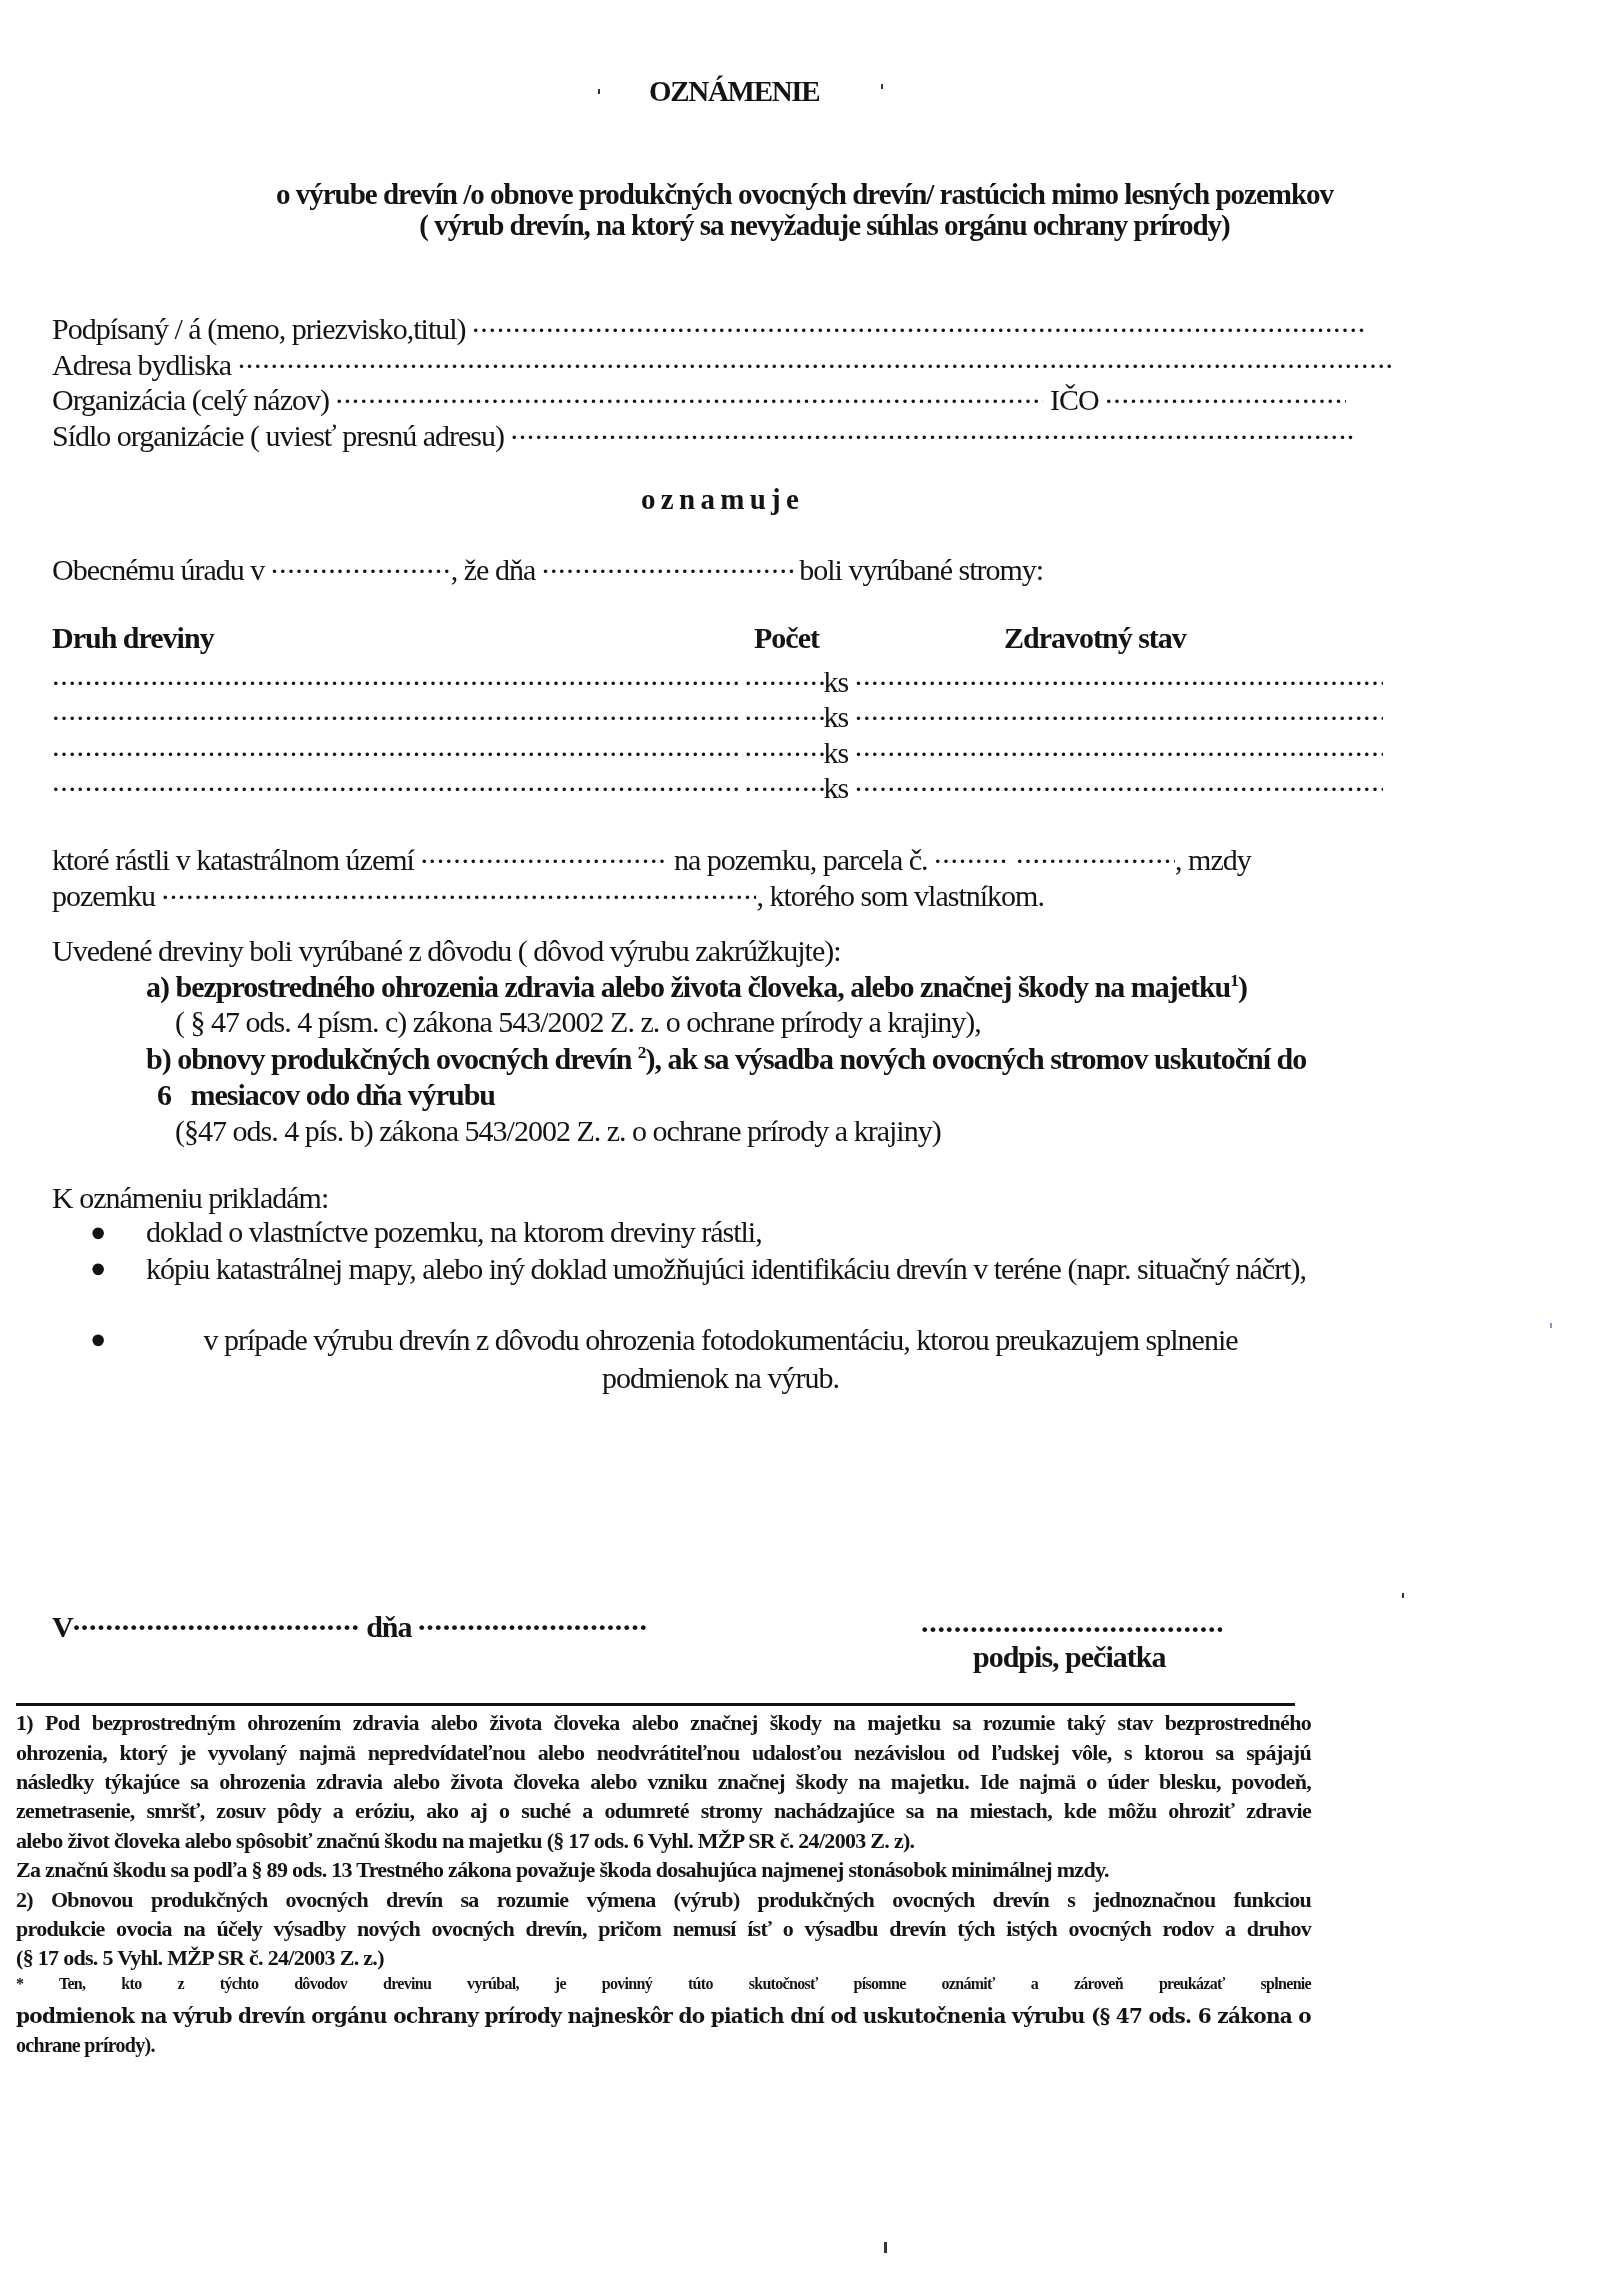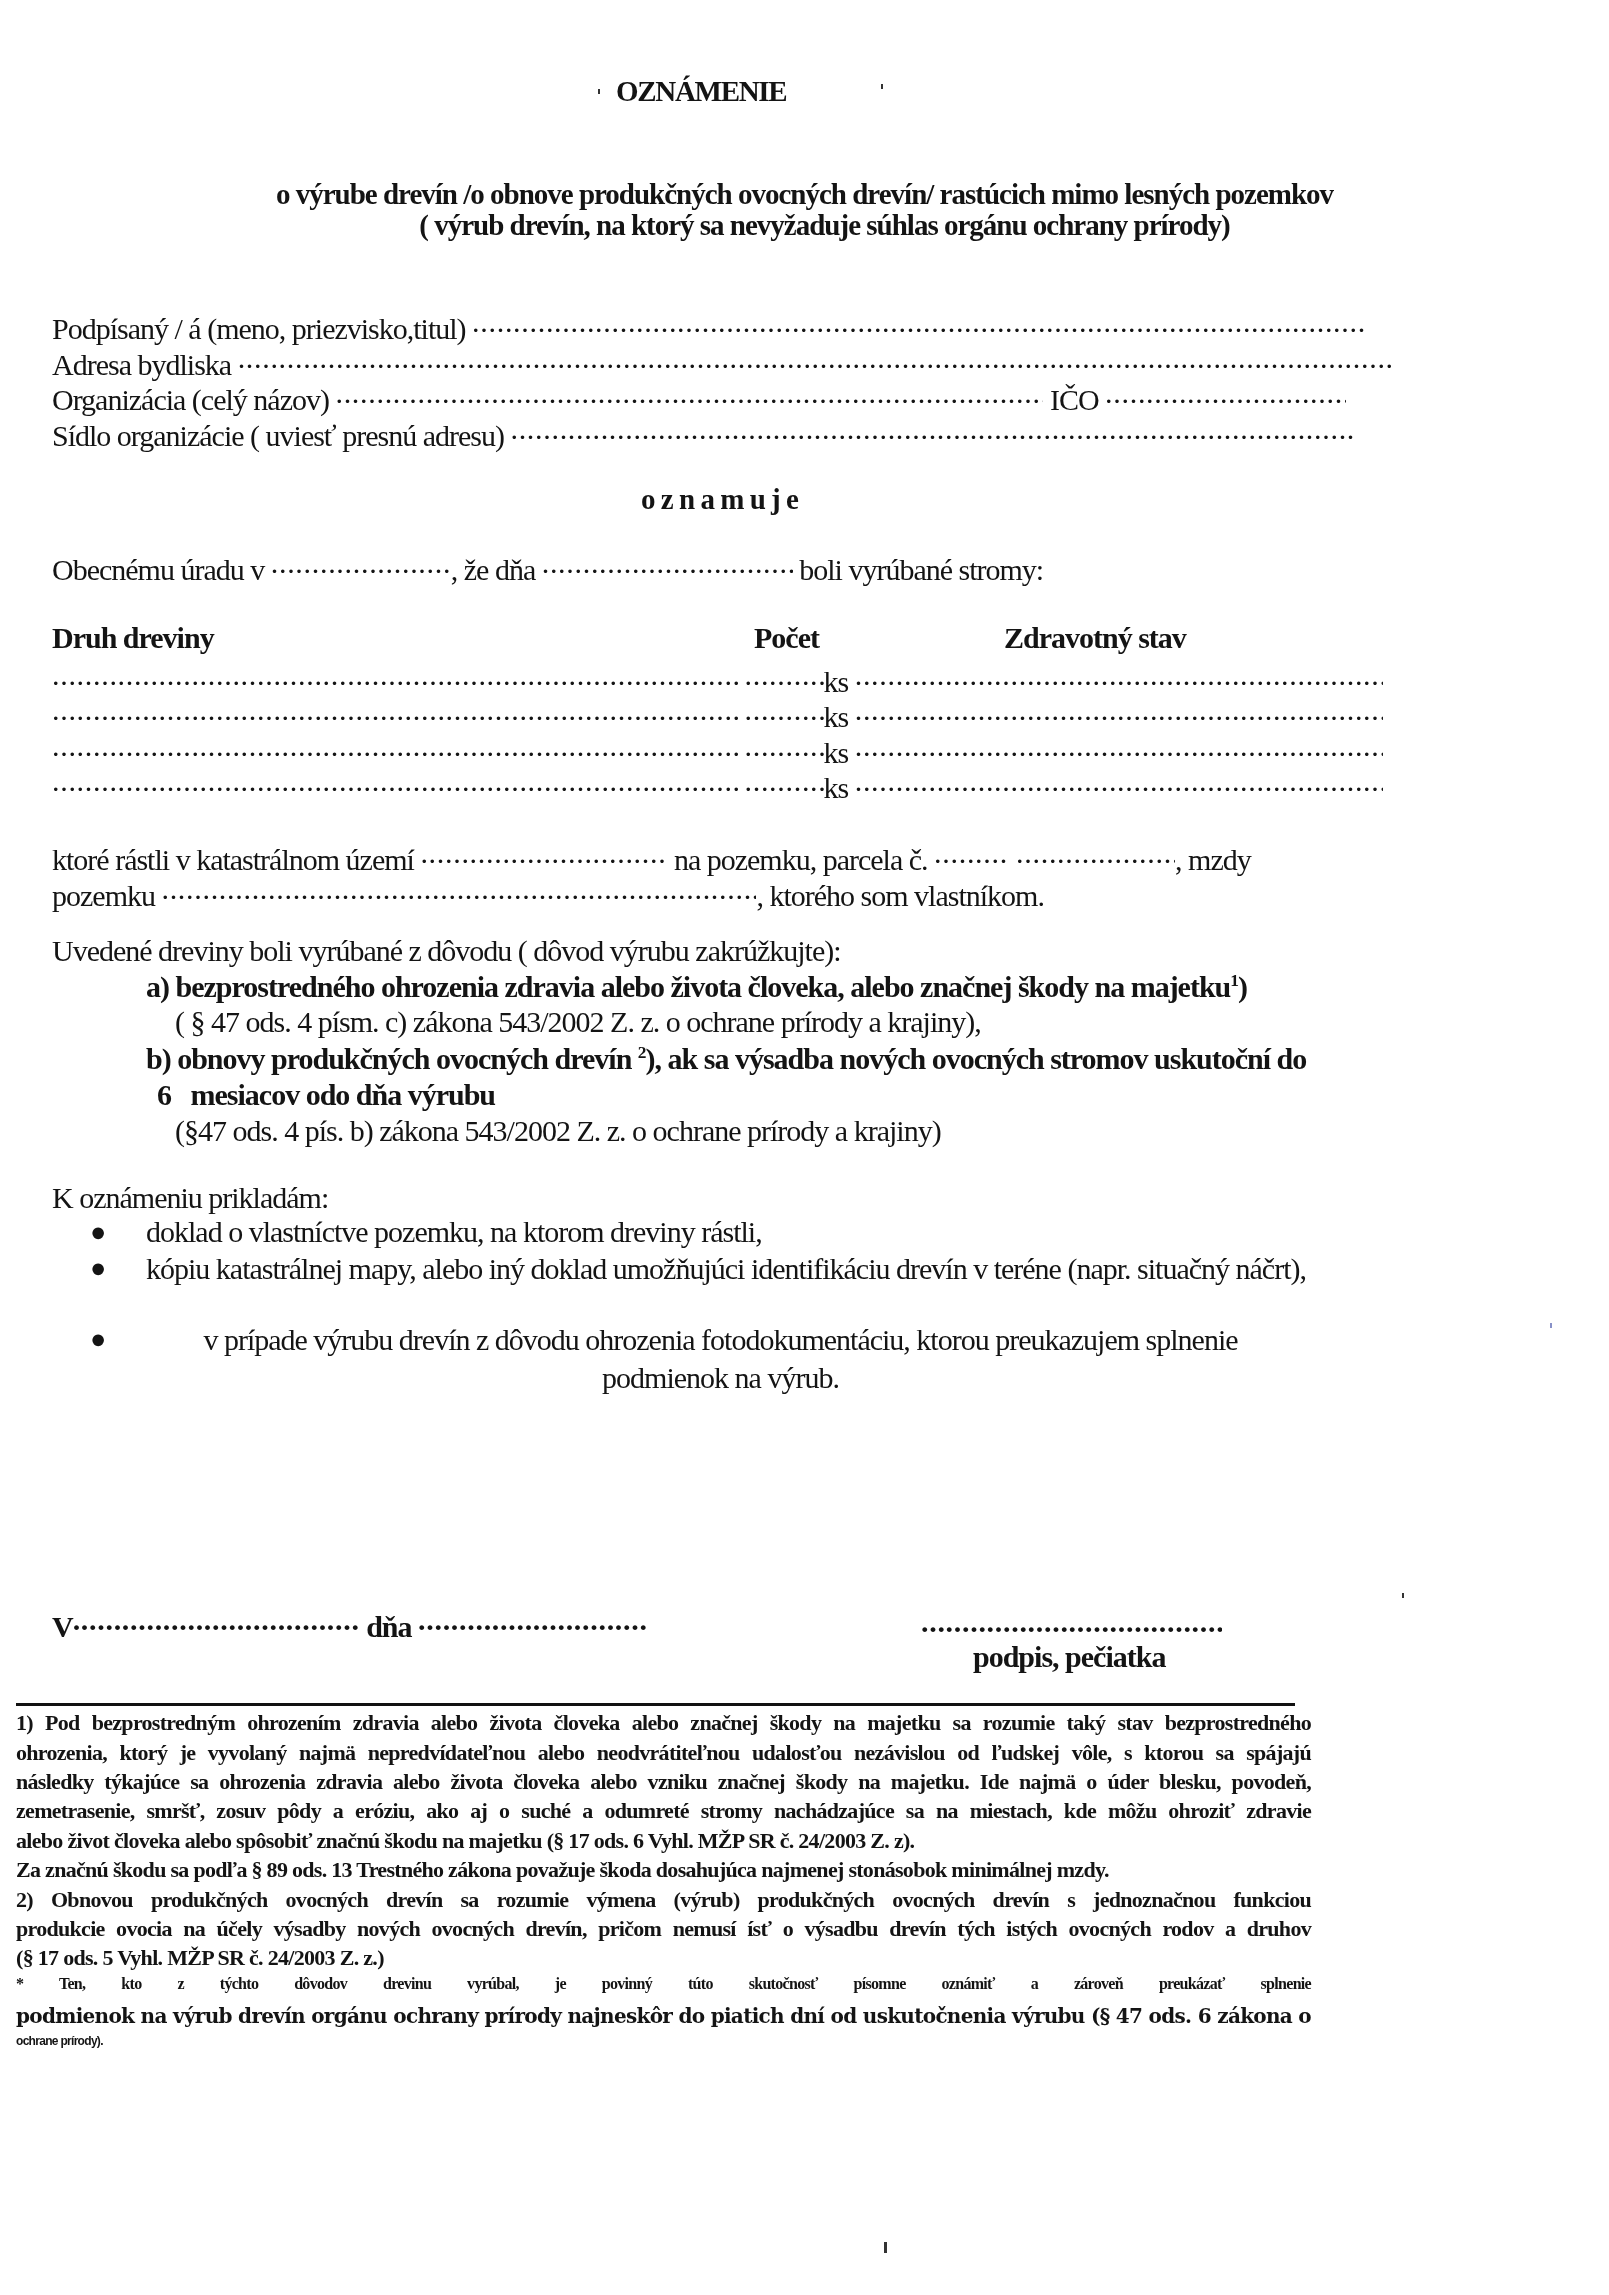--- a/index.html
+++ b/index.html
@@ -16,21 +16,21 @@
   .dots { display: inline-block; overflow: hidden; vertical-align: baseline; white-space: nowrap; letter-spacing: 0.7px; }
   .foot { font-size: 22px; letter-spacing: -0.7px; font-weight: bold; }
   .foot-j { text-align: justify; text-align-last: justify; width: 1295px; white-space: normal; }
   .rule { position: absolute; height: 3.3px; background: #111; }
   .bullet { font-size: 27px; }
   .speck { position: absolute; width: 2px; height: 5.3px; background: #333; }
 </style>
 </head>
 <body>
 
-<div class="abs title" style="left:616px; top:75px;">OZNÁMENIE</div>
+<div class="abs title" style="left:649px; top:75px;">OZNÁMENIE</div>
 <div class="abs subtitle" style="top:178px;">o výrube drevín /o obnove produkčných ovocných drevín/ rastúcich mimo lesných pozemkov</div>
 <div class="abs subtitle" style="top:209px;margin-left:20px;">( výrub drevín, na ktorý sa nevyžaduje súhlas orgánu ochrany prírody)</div>
 
 <div>
   <div class="abs reg" style="left:52px; top:305px; width:1356px;">
     <span>Podpísaný / á (meno, priezvisko,titul)</span>
     <span class="dots" style="width:895px;">................................................................................................................................................................................................................</span>
   </div>
   <div class="abs reg" style="left:52px; top:341px; width:1356px;">
     <span>Adresa bydliska</span>
@@ -137,21 +137,21 @@
   <div class="abs foot foot-j" style="left:16px; top:1798px;">zemetrasenie, smršť, zosuv pôdy a eróziu, ako aj o suché a odumreté stromy nachádzajúce sa na miestach, kde môžu ohroziť zdravie</div>
   <div class="abs foot" style="left:16px; top:1828px;">alebo život človeka alebo spôsobiť značnú škodu na majetku (§ 17 ods. 6 Vyhl. MŽP SR č. 24/2003 Z. z).</div>
   <div class="abs foot" style="left:16px; top:1857px;">Za značnú škodu sa podľa § 89 ods. 13 Trestného zákona považuje škoda dosahujúca najmenej stonásobok minimálnej mzdy.</div>
 
   <div class="abs foot foot-j" style="left:16px; top:1887px;">2) Obnovou produkčných ovocných drevín sa rozumie výmena (výrub) produkčných ovocných drevín s jednoznačnou funkciou</div>
   <div class="abs foot foot-j" style="left:16px; top:1916px;">produkcie ovocia na účely výsadby nových ovocných drevín, pričom nemusí ísť o výsadbu drevín tých istých ovocných rodov a druhov</div>
   <div class="abs foot" style="left:16px; top:1945px;">(§ 17 ods. 5 Vyhl. MŽP SR č. 24/2003 Z. z.)</div>
 
   <div class="abs foot foot-j" style="left:16px; top:1975px; font-family:Liberation Serif, serif; font-size:16px;">* Ten, kto z týchto dôvodov drevinu vyrúbal, je povinný túto skutočnosť písomne oznámiť a zároveň preukázať splnenie</div>
   <div class="abs foot foot-j" style="left:16px; top:2004px; font-family:'DejaVu Serif', serif; font-size:20px;">podmienok na výrub drevín orgánu ochrany prírody najneskôr do piatich dní od uskutočnenia výrubu (§ 47 ods. 6 zákona o</div>
-  <div class="abs foot" style="left:16px; top:2034px; font-family:Liberation Sans, sans-serif; font-size:12px;">ochrane prírody).</div>
+  <div class="abs foot" style="left:16px; top:2034px; font-family:Liberation Serif, serif; font-size:20px;">ochrane prírody).</div>
 </div>
 
 <div class="speck" style="left:598px; top:89px;"></div>
 <div class="speck" style="left:881px; top:84px;"></div>
 <div class="speck" style="left:1402px; top:1593px;"></div>
 <div class="speck" style="left:884px; top:2242px; height:10.7px; width:2.7px;"></div>
 <div class="speck" style="left:1550px; top:1323px; background:#8891c8;"></div>
 
 
 </body></html>

